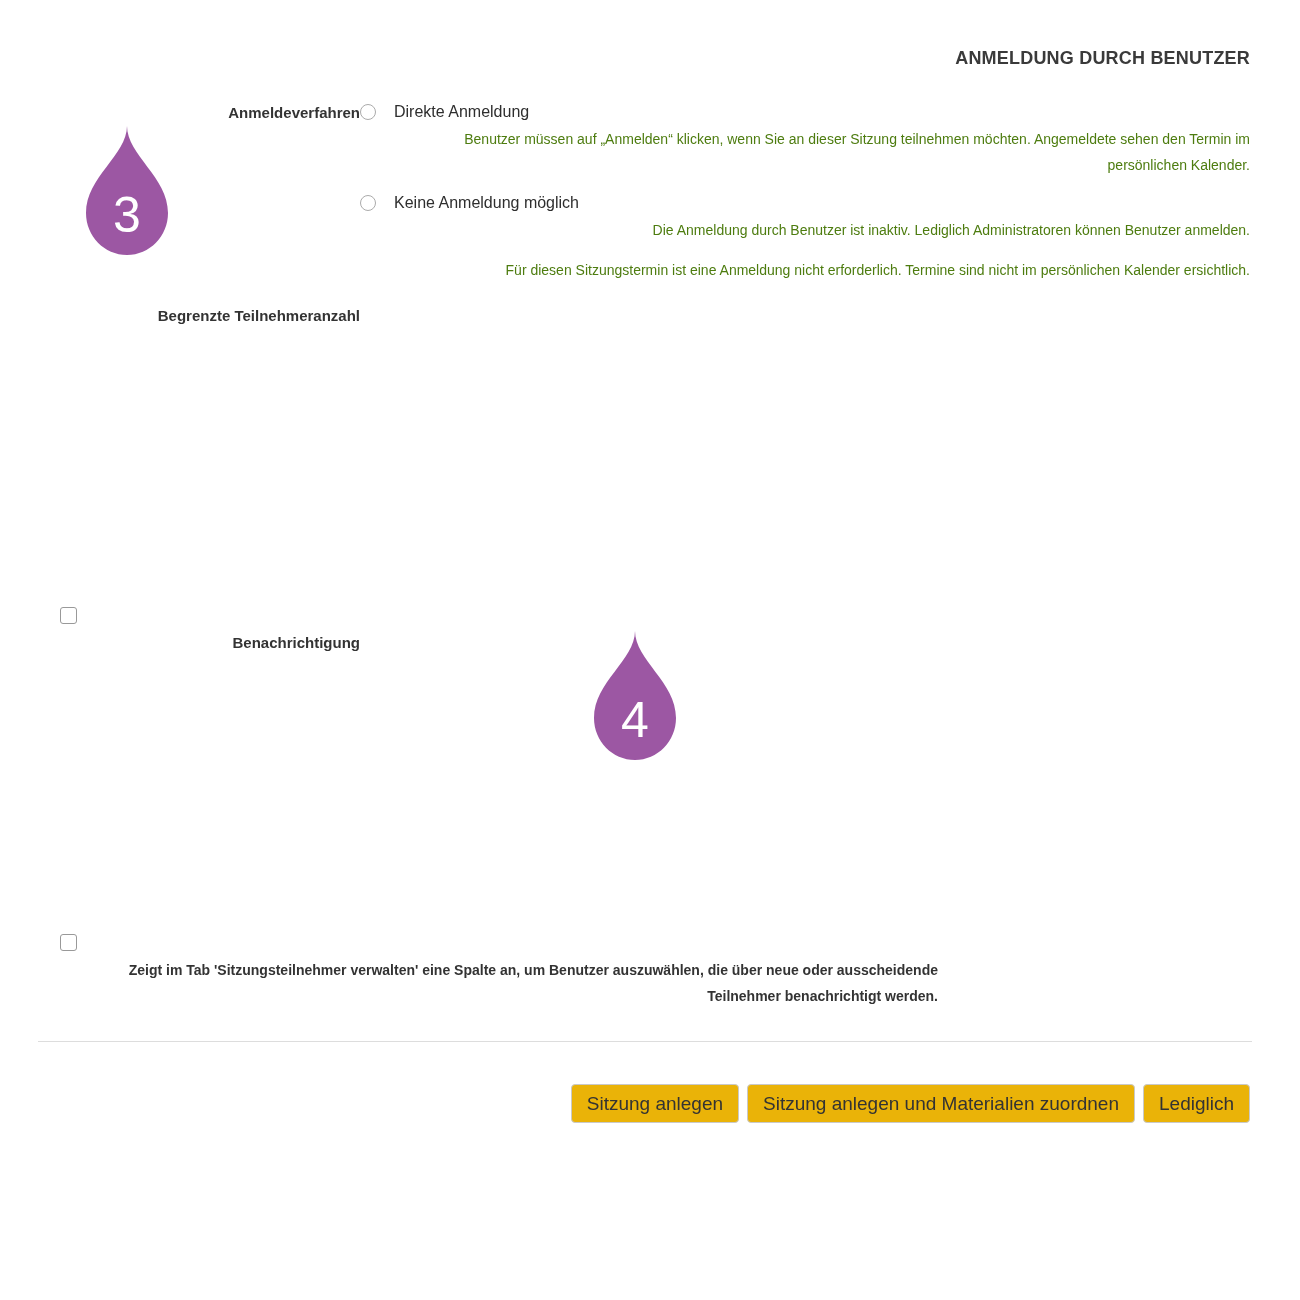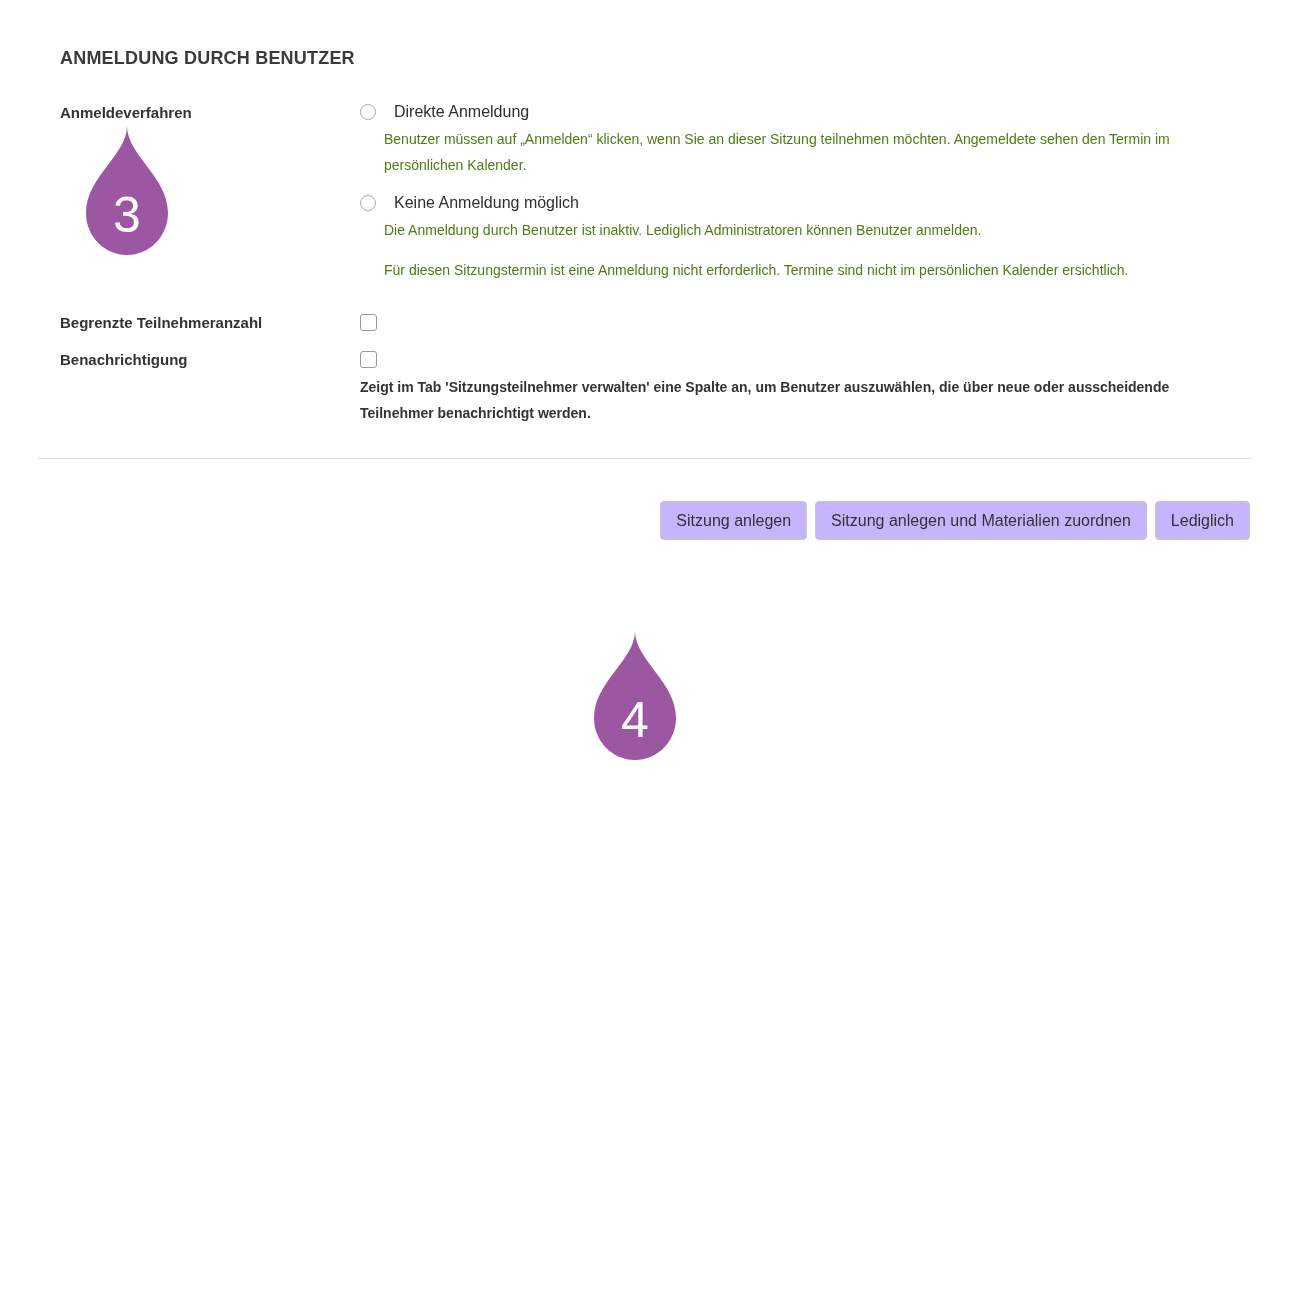--- a/index.html
+++ b/index.html
@@ -5,21 +5,21 @@
   * { box-sizing: border-box; }
   html, body { margin: 0; padding: 0; }
   body {
     width: 1300px; height: 1300px;
     background: #ffffff;
     font-family: "Liberation Sans", "DejaVu Sans", sans-serif;
     color: #333;
     position: relative;
     overflow: hidden;
   }
-  .content { padding: 48px 50px 0 60px; }
+  .content { padding: 48px 50px 0 60px; text-align: right; }
   .heading {
     font-size: 18px; font-weight: bold; color: #3a3a3a;
     margin: 0 0 32px 0; letter-spacing: 0.2px;
   }
   .form-row { display: flex; align-items: flex-start; }
   .row-label {
     flex: 0 0 300px; width: 300px;
     font-size: 15px; color: #333; padding-top: 1px; line-height: 22px; font-weight: bold;
   }
   .controls { flex: 1 1 auto; min-width: 0; }
@@ -41,21 +41,21 @@
     transform: translate(-50%, -50%);
     width: 8px; height: 8px; border-radius: 50%; background: #2e7cf0;
   }
   .option-desc {
     font-size: 14px; line-height: 26px; color: #4d7c0f;
     margin: 3px 0 14px 24px; max-width: 878px;
     hyphens: auto; -webkit-hyphens: auto;
   }
 
   
-  .checkbox-row { margin-top: 14px; }
+  .checkbox-row { margin-top: 7px; flex-direction: column; }
   .checkbox {
     width: 17px; height: 17px;
     border: 1px solid #999; border-radius: 3px; background: #fff;
     margin-top: 3px;
   }
   .checkbox-desc {
     font-size: 14px; line-height: 26px; color: #333;
     margin: 6px 0 0 0; max-width: 878px;
     hyphens: auto; font-weight: bold; -webkit-hyphens: auto;
   }
@@ -63,22 +63,22 @@
   .divider {
     border: none; border-top: 1px solid #ddd;
     margin: 32px 48px 0 38px;
   }
 
   .button-bar {
     display: flex; justify-content: flex-end; gap: 8px;
     margin: 42px 50px 0 0;
   }
   .btn {
-    background: #c4b5fd; border: 1px solid #c9c9c9; border-radius: 4px;
-    padding: 8px 15px; font-size: 16px; color: #333;
+    background: #eab308; border: 1px solid #c9c9c9; border-radius: 4px;
+    padding: 8px 15px; font-size: 19px; color: #333;
     font-family: "Liberation Sans", "DejaVu Sans", sans-serif;
     line-height: 21px; cursor: pointer; white-space: nowrap;
   }
 
   
   .marker { position: absolute; width: 90px; height: 132px; pointer-events: none; }
   .marker-3 { left: 82px; top: 125px; }
   .marker-4 { left: 590px; top: 630px; }
   .marker text {
     font-family: "Liberation Sans", "DejaVu Sans", sans-serif;

